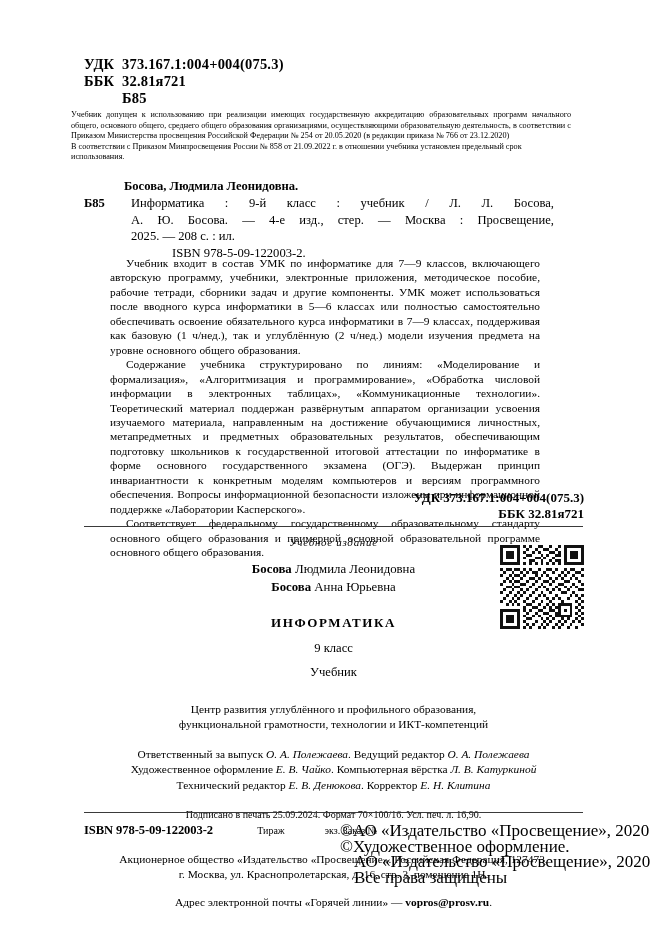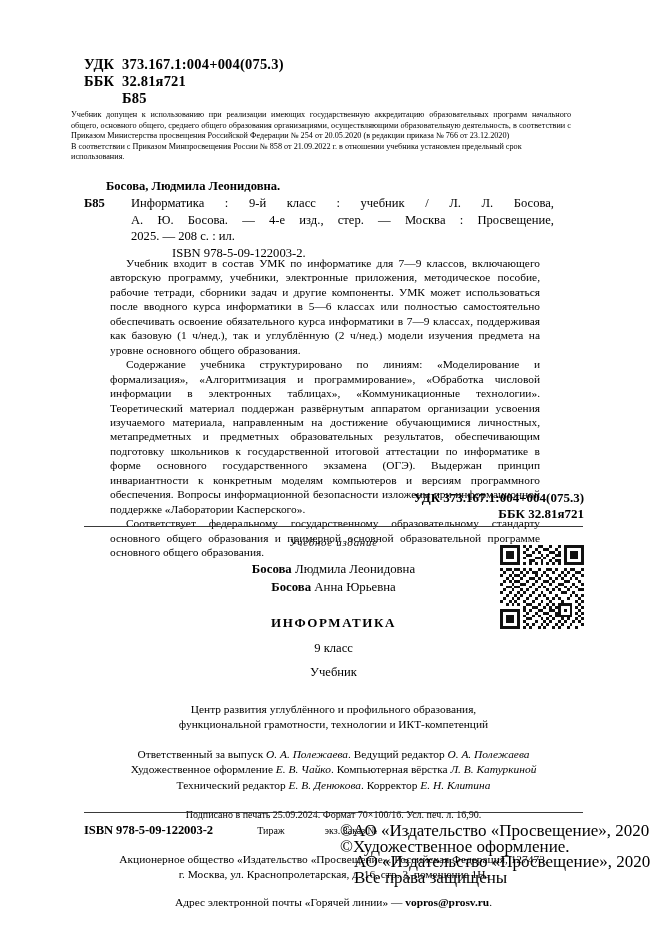--- a/index.html
+++ b/index.html
@@ -55,21 +55,21 @@
   .biblio {
     position: absolute;
     left: 84px;
     top: 178px;
     width: 470px;
     font-size: 12.6px;
     line-height: 16.3px;
   }
   .biblio-author {
     font-weight: bold;
-    margin-left: 22px;
+    margin-left: 40px;
   }
   .biblio-body {
     position: relative;
     margin-top: 1px;
   }
   .biblio-code {
     position: absolute;
     left: 0;
     top: 0;
     font-weight: bold;

